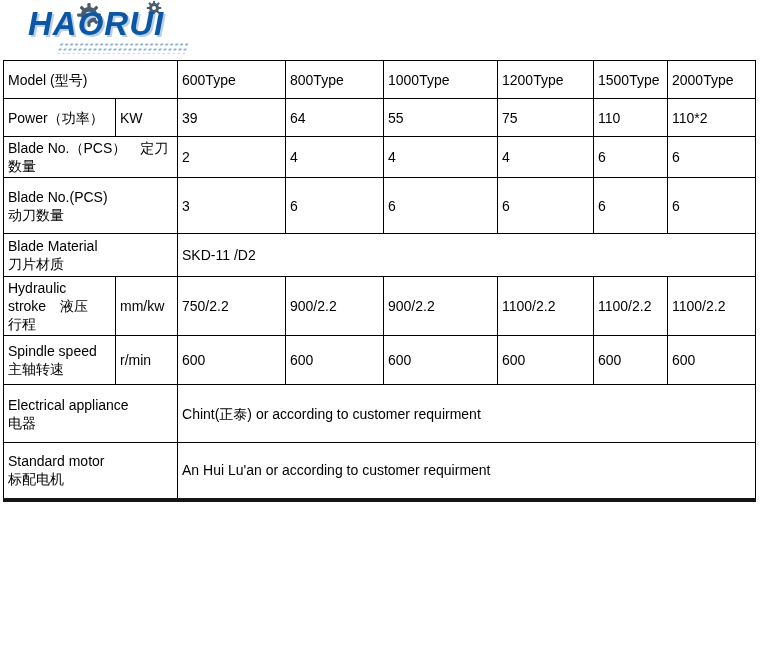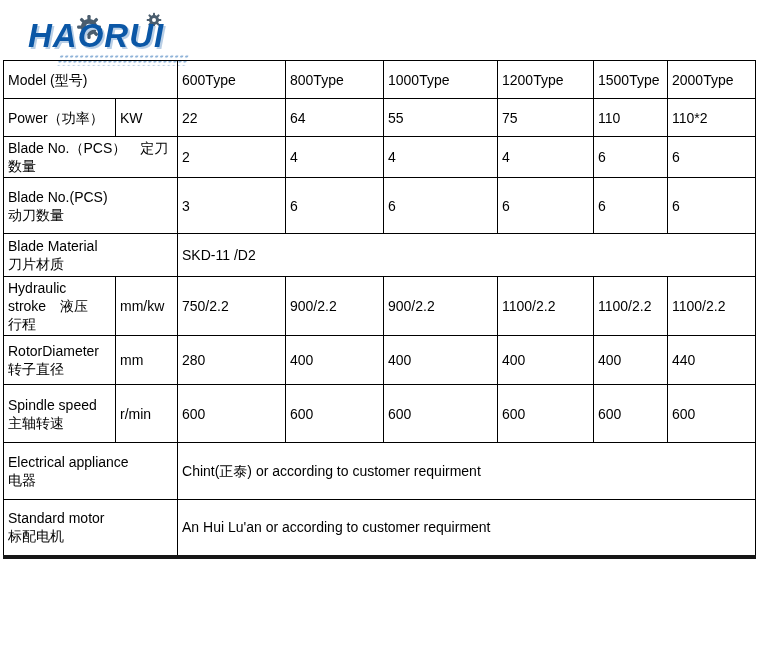--- a/index.html
+++ b/index.html
@@ -1,20 +1,20 @@
 <!DOCTYPE html>
 <html><head>
 <meta charset="utf-8">
 <style>
   html,body{margin:0;padding:0;background:#ffffff;}
   body{width:761px;height:665px;font-family:"Liberation Sans",sans-serif;color:#000;}
   .page{position:relative;width:761px;height:665px;background:#fff;overflow:hidden;}
 
   
-  .logo{position:absolute;left:28px;top:16px;width:190px;height:54px;}
+  .logo{position:absolute;left:28px;top:4px;width:190px;height:54px;}
   .logo-gear{position:absolute;z-index:0;}
   .gear1{left:48px;top:-2px;width:26px;height:26px;}
   .gear2{left:118px;top:-4px;width:16px;height:16px;}
   .logo-text{
     position:relative;z-index:1;
     font-style:italic;font-weight:bold;font-size:33px;line-height:40px;
     color:#0b57a6;letter-spacing:1px;
     text-shadow:2px 2px 0 #b9cfe6;
     font-family:"Liberation Sans",sans-serif;
   }
@@ -104,21 +104,21 @@
           <td class="value">600Type</td>
           <td class="value">800Type</td>
           <td class="value">1000Type</td>
           <td class="value">1200Type</td>
           <td class="value">1500Type</td>
           <td class="value">2000Type</td>
         </tr>
         <tr>
           <td class="label">Power（功率）</td>
           <td class="unit">KW</td>
-          <td class="value">22</td>
+          <td class="value">39</td>
           <td class="value">64</td>
           <td class="value">55</td>
           <td class="value">75</td>
           <td class="value">110</td>
           <td class="value">110*2</td>
         </tr>
         <tr>
           <td colspan="2" class="label">Blade No.（PCS）　定刀
 数量</td>
           <td class="value">2</td>
@@ -149,31 +149,20 @@
 行程</td>
           <td class="unit">mm/kw</td>
           <td class="value">750/2.2</td>
           <td class="value">900/2.2</td>
           <td class="value">900/2.2</td>
           <td class="value">1100/2.2</td>
           <td class="value">1100/2.2</td>
           <td class="value">1100/2.2</td>
         </tr>
         <tr>
-          <td class="label">RotorDiameter
-转子直径</td>
-          <td class="unit">mm</td>
-          <td class="value">280</td>
-          <td class="value">400</td>
-          <td class="value">400</td>
-          <td class="value">400</td>
-          <td class="value">400</td>
-          <td class="value">440</td>
-        </tr>
-        <tr>
           <td class="label">Spindle speed
 主轴转速</td>
           <td class="unit">r/min</td>
           <td class="value">600</td>
           <td class="value">600</td>
           <td class="value">600</td>
           <td class="value">600</td>
           <td class="value">600</td>
           <td class="value">600</td>
         </tr>

